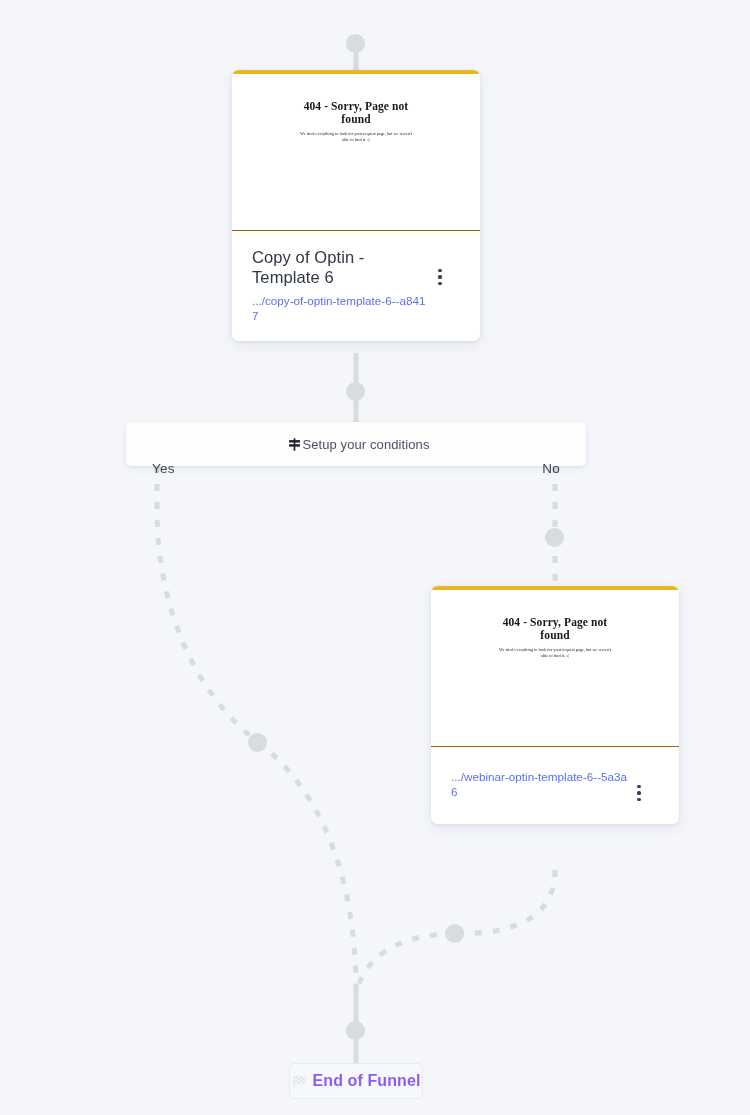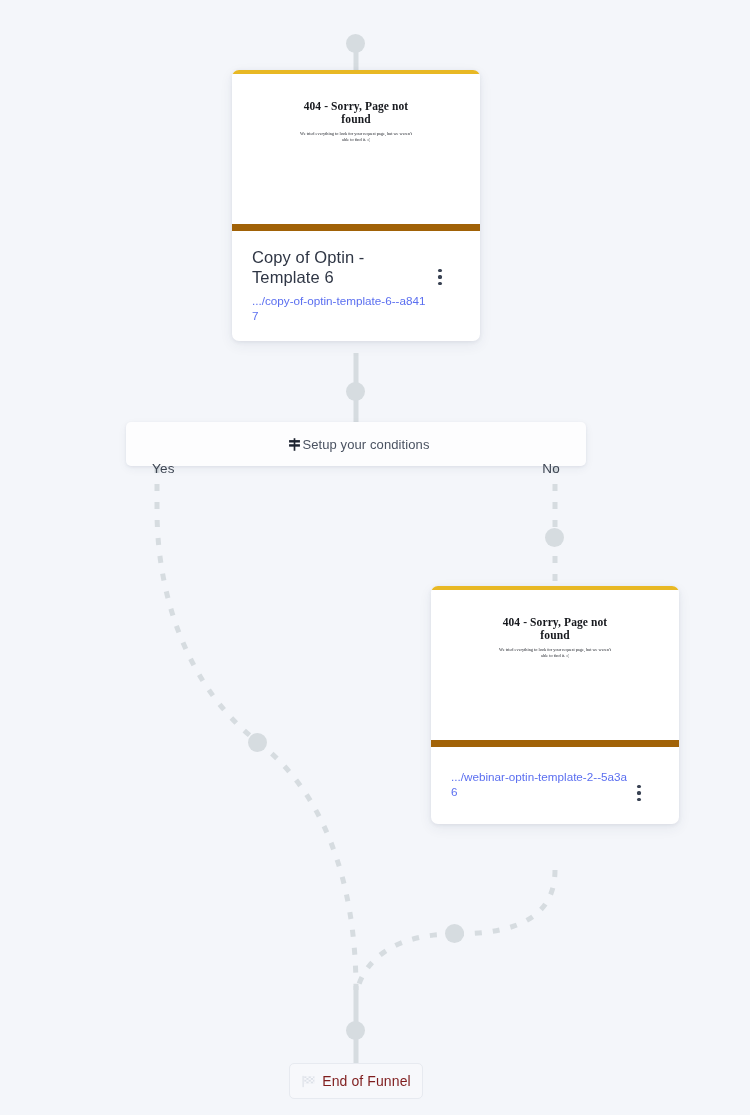--- a/index.html
+++ b/index.html
@@ -48,21 +48,21 @@
     z-index: 4;
   }
   .card-accent {
     height: 4px;
     width: 100%;
     background: #e8b824;
   }
   .card-preview {
     height: 157px;
     background: #ffffff;
-    border-bottom: 7px solid #a16207;
+    border-bottom: 1px solid #a16207;
     padding-top: 26px;
     box-sizing: border-box;
     text-align: center;
   }
   .preview-title {
     font-family: "Liberation Serif", serif;
     font-weight: 700;
     font-size: 11.5px;
     line-height: 13px;
     color: #16181d;
@@ -174,24 +174,24 @@
     background: #f7f8fb;
     z-index: 4;
     display: flex;
     align-items: center;
     justify-content: center;
     gap: 6px;
     cursor: pointer;
     box-sizing: border-box;
   }
   .eof-label {
-    font-size: 14px;
-    color: #7f1d1d;
-    letter-spacing: .1px;
-    font-weight: 400;
+    font-size: 16px;
+    color: #8b5cf6;
+    letter-spacing: .1px;
+    font-weight: 700;
   }
   .flag-icon {
     width: 15px;
     height: 15px;
     display: block;
   }
 </style>
 </head>
 <body>
 
@@ -254,21 +254,21 @@
   </div>
 
   <div class="page-card" style="left:431px; top:586px; width:248px;">
     <div class="card-accent"></div>
     <div class="card-preview">
       <div class="preview-title">404 - Sorry, Page not found</div>
       <div class="preview-sub">We tried everything to look for your request page, but we weren't able to find it. :(</div>
     </div>
     <div class="card-body">
       <div class="card-textcol">
-        <div class="card-url">.../webinar-optin-template-2--5a3a6</div>
+        <div class="card-url">.../webinar-optin-template-6--5a3a6</div>
       </div>
       <div class="kebab">
         <i></i>
         <i></i>
         <i></i>
       </div>
     </div>
   </div>
 
   <div id="end-of-funnel">

